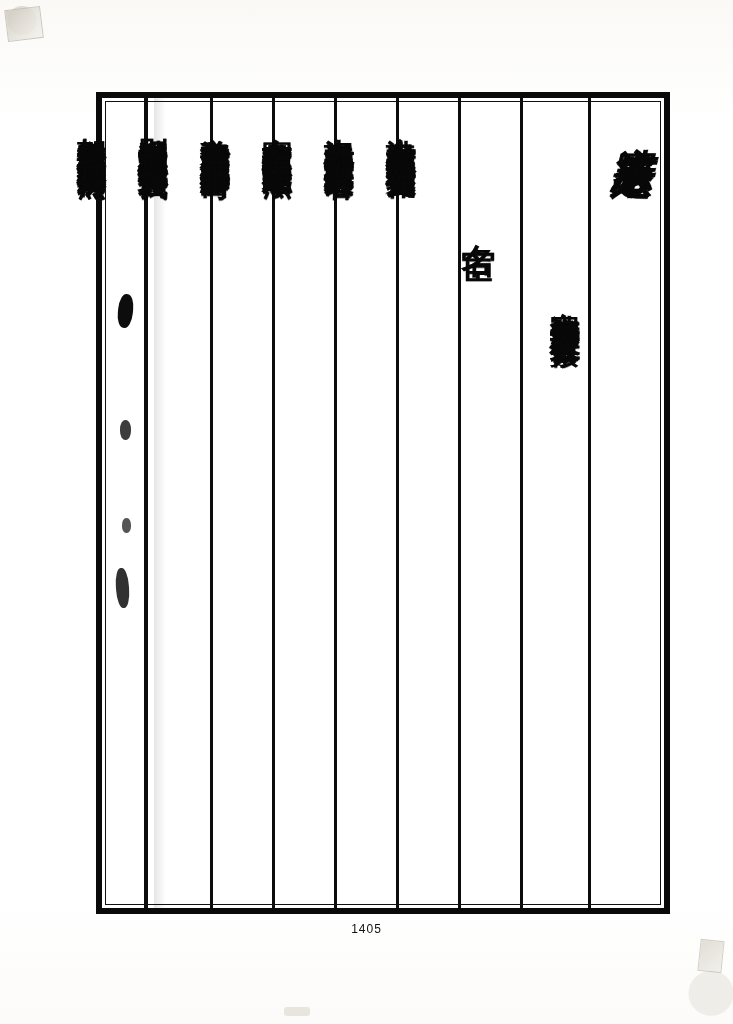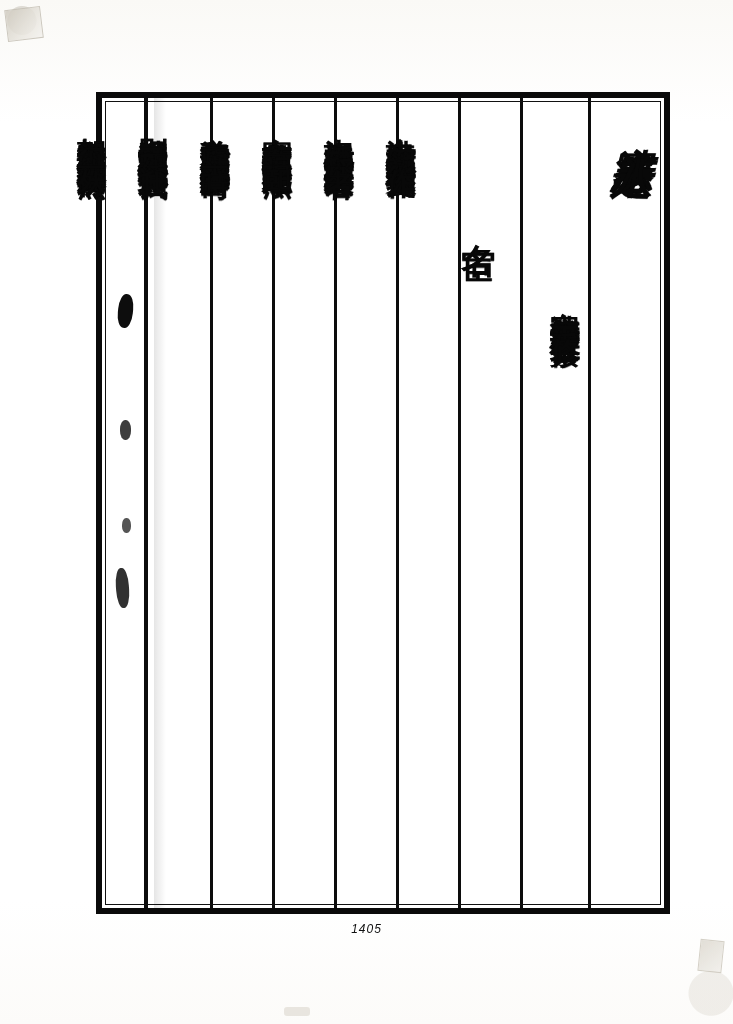--- a/index.html
+++ b/index.html
@@ -162,21 +162,20 @@
   
   #page-number {
     position: absolute;
     left: 0; right: 0;
     top: 922px;
     text-align: center;
     font-family: "Liberation Sans", sans-serif;
     font-size: 12px;
     color: #111;
     letter-spacing: 1px;
-    font-style: italic;
   }
 
   
   #ghost-edge {
     position: absolute;
     left: 52px; top: 0;
     width: 12px; height: 100%;
     background: linear-gradient(90deg, rgba(0,0,0,0.10), rgba(0,0,0,0));
     pointer-events: none;
   }

